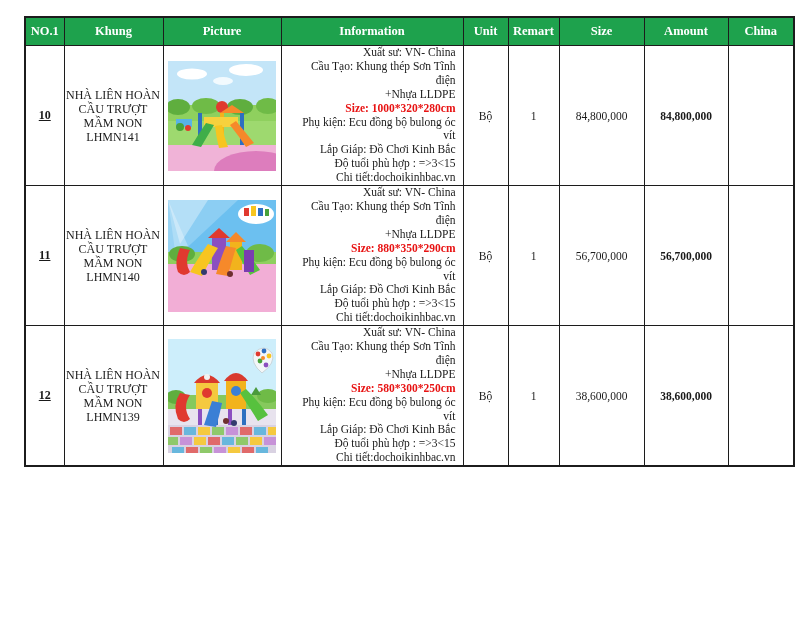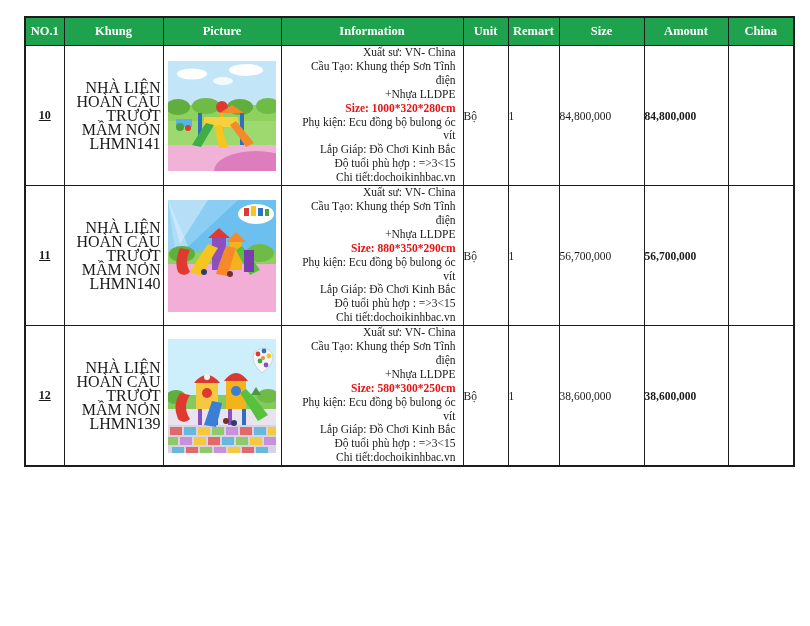--- a/index.html
+++ b/index.html
@@ -9,26 +9,26 @@
   td,th{border:1px solid #1c1c1c;padding:0;overflow:hidden;}
   table{border:2px solid #1c1c1c;}
   .hdr td{background:#1ea24d;color:#ffffff;font-weight:bold;text-align:center;font-size:12.5px;}
   .hdr1 td{height:27px;}
   .hdr2 td{height:30px;}
   .r10 td{height:127px;}
   .r11 td{height:127px;}
   .r12 td{height:134px;}
   .stt-cell{text-align:center;font-weight:bold;font-size:12px;}
   .stt-cell span{text-decoration:underline;}
-  .name-cell{font-size:16px;line-height:14px;text-align:right;vertical-align:middle;padding-left:1px;padding-right:2px;}
+  .name-cell{font-size:12px;line-height:14px;text-align:center;vertical-align:middle;padding-left:1px;padding-right:2px;}
   .pic-cell{text-align:center;vertical-align:middle;}
   .pic-cell svg{display:block;margin:0 auto;}
   .info-cell{font-size:11.5px;line-height:13.9px;text-align:right;vertical-align:middle;padding-right:7px;padding-left:20px;}
   .size-line{color:#e81313;font-weight:bold;}
-  .center-cell{vertical-align:middle;font-size:11.5px;}
+  .center-cell{text-align:center;vertical-align:middle;font-size:11.5px;}
   .amount-cell{font-weight:bold;}
   td{vertical-align:middle;}
 </style>
 </head>
 <body>
 
 <div class="sheet">
 <table>
   <colgroup>
     <col style="width:39px">

